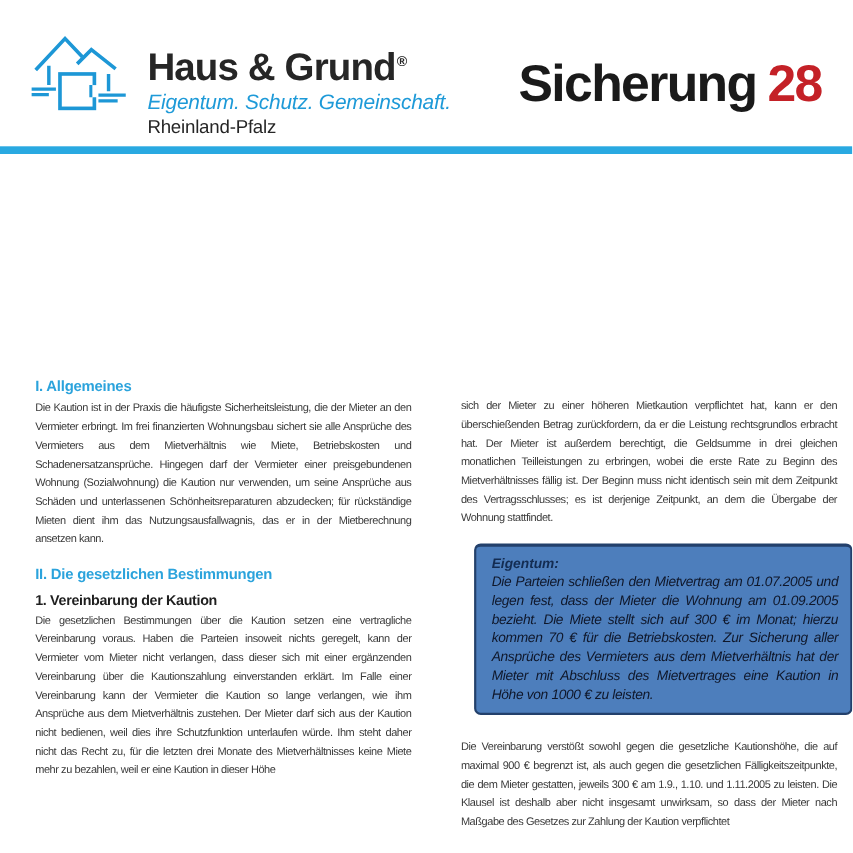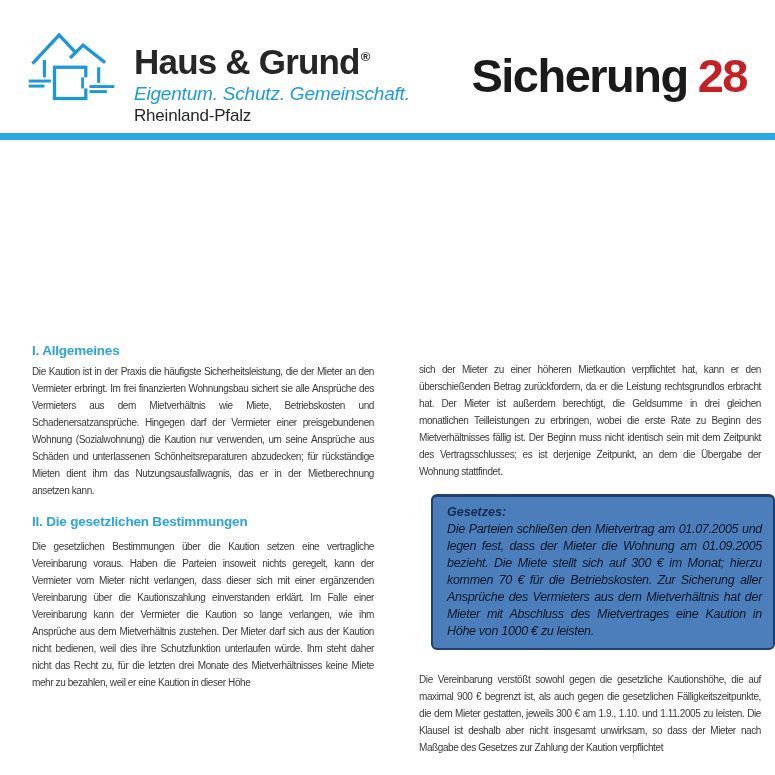--- a/index.html
+++ b/index.html
@@ -123,27 +123,28 @@
 
   <div class="rule"></div>
 
 
   <div class="columns">
 
     <div class="col left">
       <h2>I. Allgemeines</h2>
       <p class="gap-after">Die Kaution ist in der Praxis die häufigste Sicherheitsleistung, die der Mieter an den Vermieter erbringt. Im frei finanzierten Wohnungsbau sichert sie alle Ansprüche des Vermieters aus dem Mietverhältnis wie Miete, Betriebskosten und Schadenersatzansprüche. Hingegen darf der Vermieter einer preisgebundenen Wohnung (Sozialwohnung) die Kaution nur verwenden, um seine Ansprüche aus Schäden und unterlassenen Schönheitsreparaturen abzudecken; für rückständige Mieten dient ihm das Nutzungsausfallwagnis, das er in der Mietberechnung ansetzen kann.</p>
       <h2 class="second">II. Die gesetzlichen Bestimmungen</h2>
+      <h3>1. Vereinbarung der Kaution</h3>
       <p>Die gesetzlichen Bestimmungen über die Kaution setzen eine vertragliche Vereinbarung voraus. Haben die Parteien insoweit nichts geregelt, kann der Vermieter vom Mieter nicht verlangen, dass dieser sich mit einer ergänzenden Vereinbarung über die Kautionszahlung einverstanden erklärt. Im Falle einer Vereinbarung kann der Vermieter die Kaution so lange verlangen, wie ihm Ansprüche aus dem Mietverhältnis zustehen. Der Mieter darf sich aus der Kaution nicht bedienen, weil dies ihre Schutzfunktion unterlaufen würde. Ihm steht daher nicht das Recht zu, für die letzten drei Monate des Mietverhältnisses keine Miete mehr zu bezahlen, weil er eine Kaution in dieser Höhe</p>
     </div>
 
     <div class="col right">
       <p>sich der Mieter zu einer höheren Mietkaution verpflichtet hat, kann er den überschießenden Betrag zurückfordern, da er die Leistung rechtsgrundlos erbracht hat. Der Mieter ist außerdem berechtigt, die Geldsumme in drei gleichen monatlichen Teilleistungen zu erbringen, wobei die erste Rate zu Beginn des Mietverhältnisses fällig ist. Der Beginn muss nicht identisch sein mit dem Zeitpunkt des Vertragsschlusses; es ist derjenige Zeitpunkt, an dem die Übergabe der Wohnung stattfindet.</p>
       <aside class="example">
-        <div class="ex-label">Gesetzes:</div>
+        <div class="ex-label">Eigentum:</div>
         <p>Die Parteien schließen den Mietvertrag am 01.07.2005 und legen fest, dass der Mieter die Wohnung am 01.09.2005 bezieht. Die Miete stellt sich auf 300 € im Monat; hierzu kommen 70 € für die Betriebskosten. Zur Sicherung aller Ansprüche des Vermieters aus dem Mietverhältnis hat der Mieter mit Abschluss des Mietvertrages eine Kaution in Höhe von 1000 € zu leisten.</p>
       </aside>
       <p class="after-box">Die Vereinbarung verstößt sowohl gegen die gesetzliche Kautionshöhe, die auf maximal 900 € begrenzt ist, als auch gegen die gesetzlichen Fälligkeitszeitpunkte, die dem Mieter gestatten, jeweils 300 € am 1.9., 1.10. und 1.11.2005 zu leisten. Die Klausel ist deshalb aber nicht insgesamt unwirksam, so dass der Mieter nach Maßgabe des Gesetzes zur Zahlung der Kaution verpflichtet</p>
     </div>
 
   </div>
 
 </div>
 
 </body></html>

